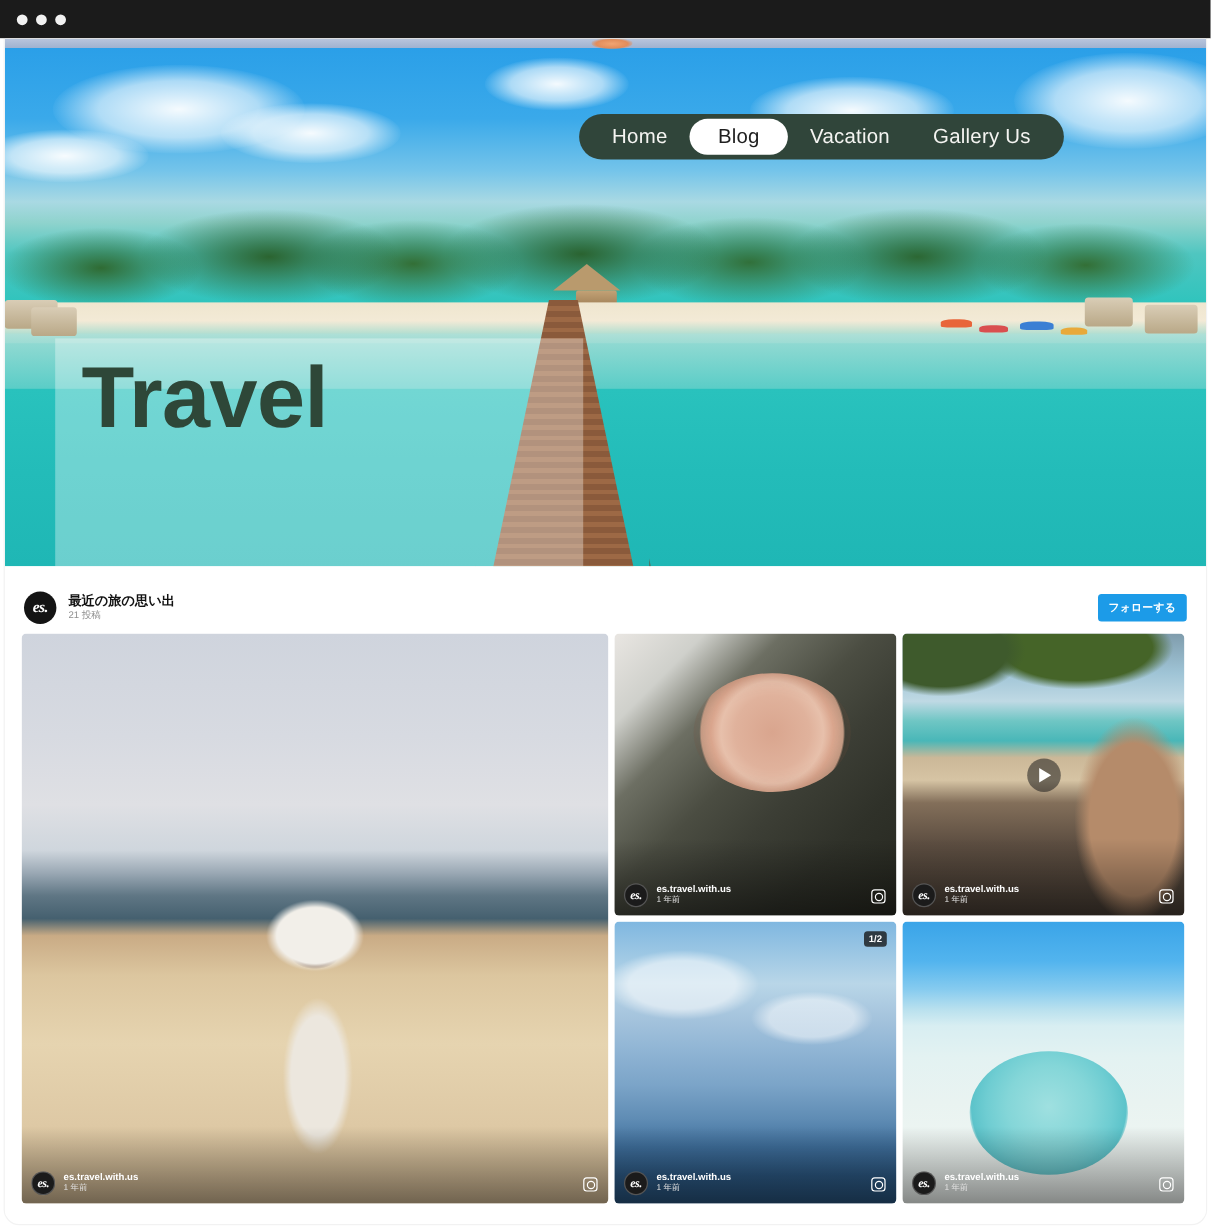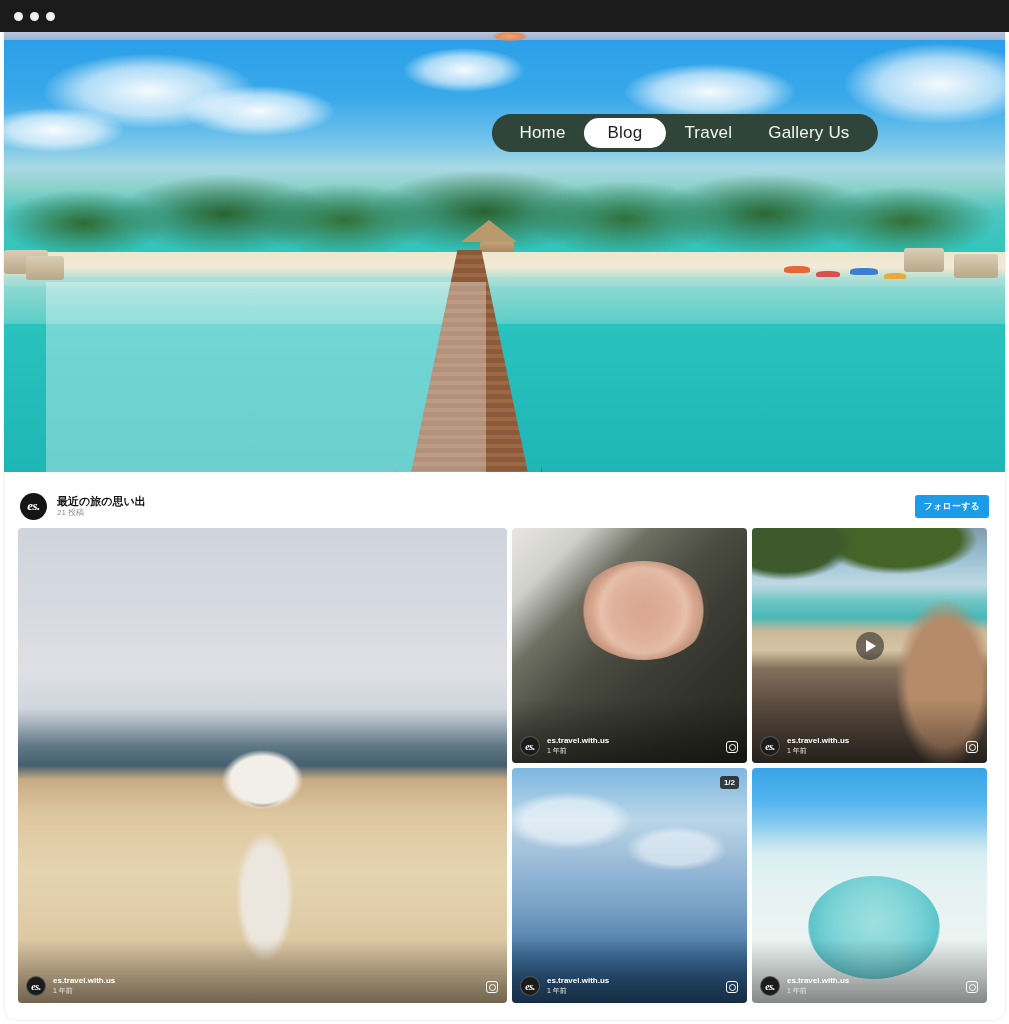--- a/index.html
+++ b/index.html
@@ -161,21 +161,20 @@
     position: absolute;
     top: 63px; left: 50%;
     transform: translateX(-50%);
     margin-left: 180px;
     display: flex; align-items: center;
     gap: 0px;
     background: #30453a;
     border-radius: 999px;
     padding: 6px 10px;
     height: 38px;
-    margin-top: 19px;
   }
   .nav-item {
     padding: 5px 18px;
     font-size: 17px;
     color: #f4f4f1;
     border-radius: 999px;
     white-space: nowrap;
     letter-spacing: 0.2px;
     cursor: pointer;
   }
@@ -455,26 +454,27 @@
           <div class="jetty-rail"></div>
         </div>
 
         <div class="hero-strip">
           <div class="hero-strip-blob"></div>
         </div>
 
         <nav class="nav">
           <span class="nav-item">Home</span>
           <span class="nav-item active">Blog</span>
-          <span class="nav-item">Travel</span>
+          <span class="nav-item">Vacation</span>
           <span class="nav-item">Gallery Us</span>
         </nav>
 
         <div class="hero-title-box"></div>
         <h1 class="hero-title">
+          <span>Travel</span>
         </h1>
       </section>
 
       <section class="ig">
 
         <div class="ig-head">
           <div class="ig-avatar">es.</div>
           <div class="ig-meta">
             <span class="ig-name">最近の旅の思い出</span>
             <span class="ig-count">21 投稿</span>

